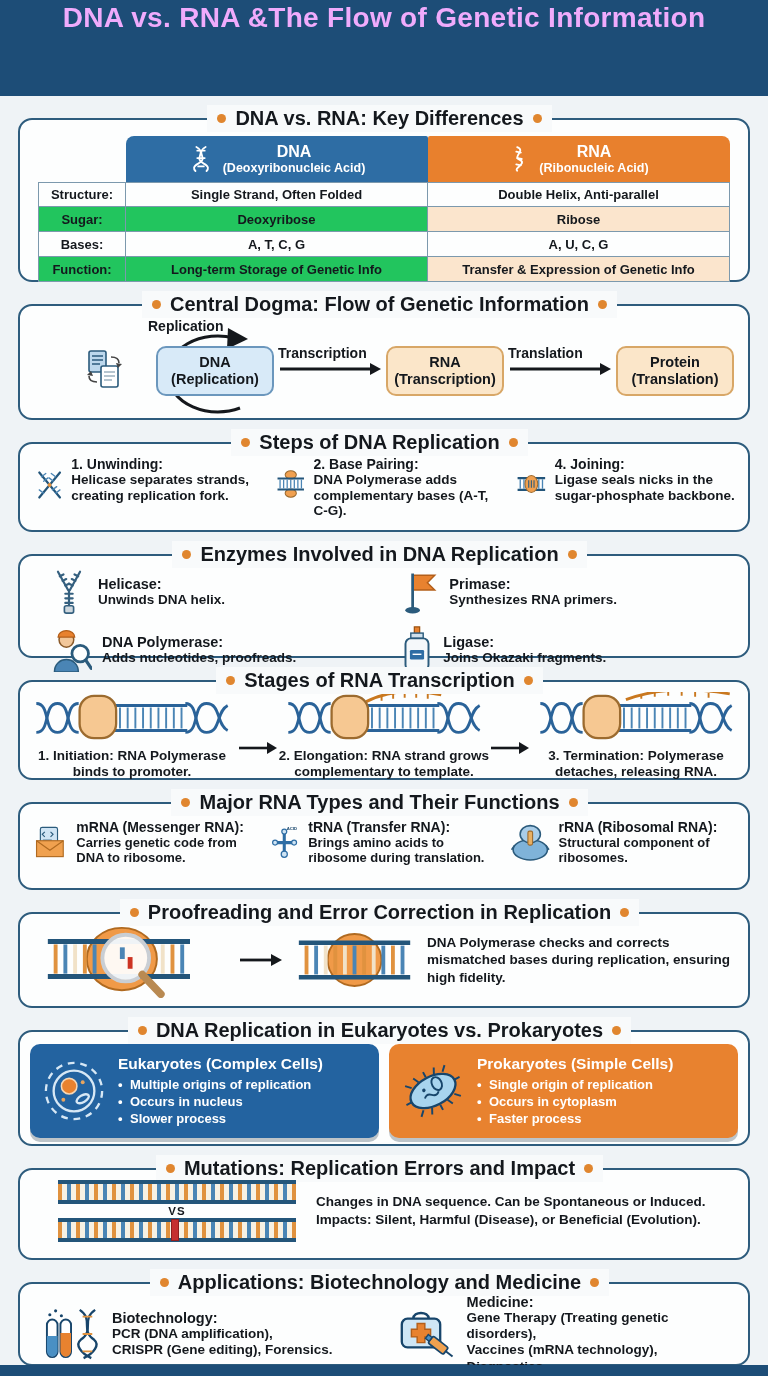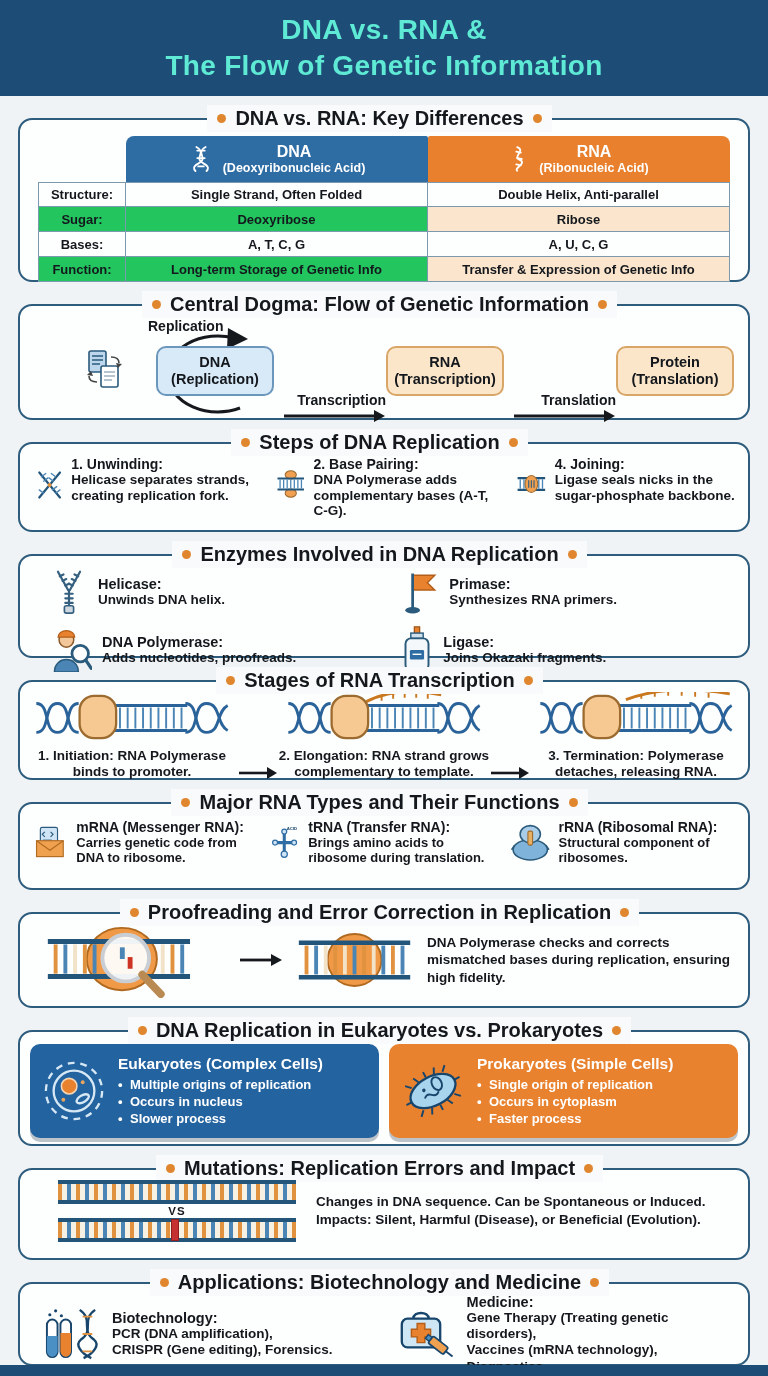--- a/index.html
+++ b/index.html
@@ -4,22 +4,22 @@
 <style>
   * { box-sizing: border-box; margin: 0; padding: 0; }
   html,body { width:768px; }
   body {
     font-family: "Liberation Sans", sans-serif;
     width:768px; height:1376px; position:relative; overflow:hidden;
     background:#eff3f6; color:#14181d;
   }
   
   .hdr {
-    height:96px; background:#1d4d77; color:#5eead4; text-align:center;
-    display:flex; flex-direction:column; justify-content:center;
+    height:96px; background:#1d4d77; color:#f0abfc; text-align:center;
+    display:flex; flex-direction:row; justify-content:center;
     font-weight:800; font-size:28px; line-height:1.3; letter-spacing:.3px;
   }
   
   .panel {
     position:relative; margin:22px 18px 0; background:#fdfefe;
     border:2px solid #2e5c7d; border-radius:14px;
   }
   .panel-title {
     position:absolute; top:-15px; left:0; right:9px;
     display:flex; justify-content:center; align-items:center; gap:9px;
@@ -58,32 +58,32 @@
   .dogma { position:relative; height:94px; margin:16px 10px 0; }
   .dg-label { position:absolute; left:118px; top:-4px; font-size:14px; font-weight:800; }
   .dg-circle { position:absolute; left:92px; top:4px; }
   .dg-box {
     position:absolute; width:118px; height:50px; border-radius:10px;
     display:flex; flex-direction:column; align-items:center; justify-content:center;
     font-size:14.5px; font-weight:800; line-height:1.15; text-align:center;
   }
   .dg-blue { background:#d8eaf8; border:2px solid #6b97bd; }
   .dg-orange { background:#fbe6c9; border:2px solid #d8a767; }
-  .dg-arrow { position:absolute; width:108px; text-align:right;margin-top:47px; }
+  .dg-arrow { position:absolute; width:108px; text-align:left; }
   .dg-arrow .lbl { font-size:14px; font-weight:800; margin-bottom:1px; }
   
   .steps { display:flex; gap:20px; padding:12px 12px 0 16px; }
   .step { flex:1; display:flex; gap:8px; align-items:flex-start; }
   .step-txt { font-size:13.5px; font-weight:700; line-height:1.15; }
   .step-txt .h { font-size:14px; font-weight:800; }
   .enz { display:grid; grid-template-columns:1.05fr 1fr; row-gap:12px; padding:12px 12px 0 30px; }
   .enz-item { display:flex; gap:10px; align-items:center; }
   .enz-item .n { font-size:14.5px; font-weight:800; }
   .enz-item .d { font-size:13.5px; font-weight:700; }
-  .stages { display:flex; align-items:flex-end; padding:10px 6px 0; }
+  .stages { display:flex; align-items:center; padding:10px 6px 0; }
   .stage { flex:1; text-align:center; }
   .stage .cap { font-size:13.5px; font-weight:800; line-height:1.18; margin-top:2px; }
   .stage-arrow { margin-top:24px; flex:0 0 auto; }
   .rnat { display:flex; gap:8px; padding:12px 8px 0 14px; }
   .rnat-item { flex:1; display:flex; gap:8px; align-items:center; }
   .rnat-item .n { font-size:14px; font-weight:800; }
   .rnat-item .d { font-size:13px; font-weight:700; line-height:1.18; }
   
   .proof { display:flex; align-items:center; gap:12px; padding:8px 14px 0 22px; }
   .proof-txt { flex:1; font-size:13.5px; font-weight:800; line-height:1.3; }

